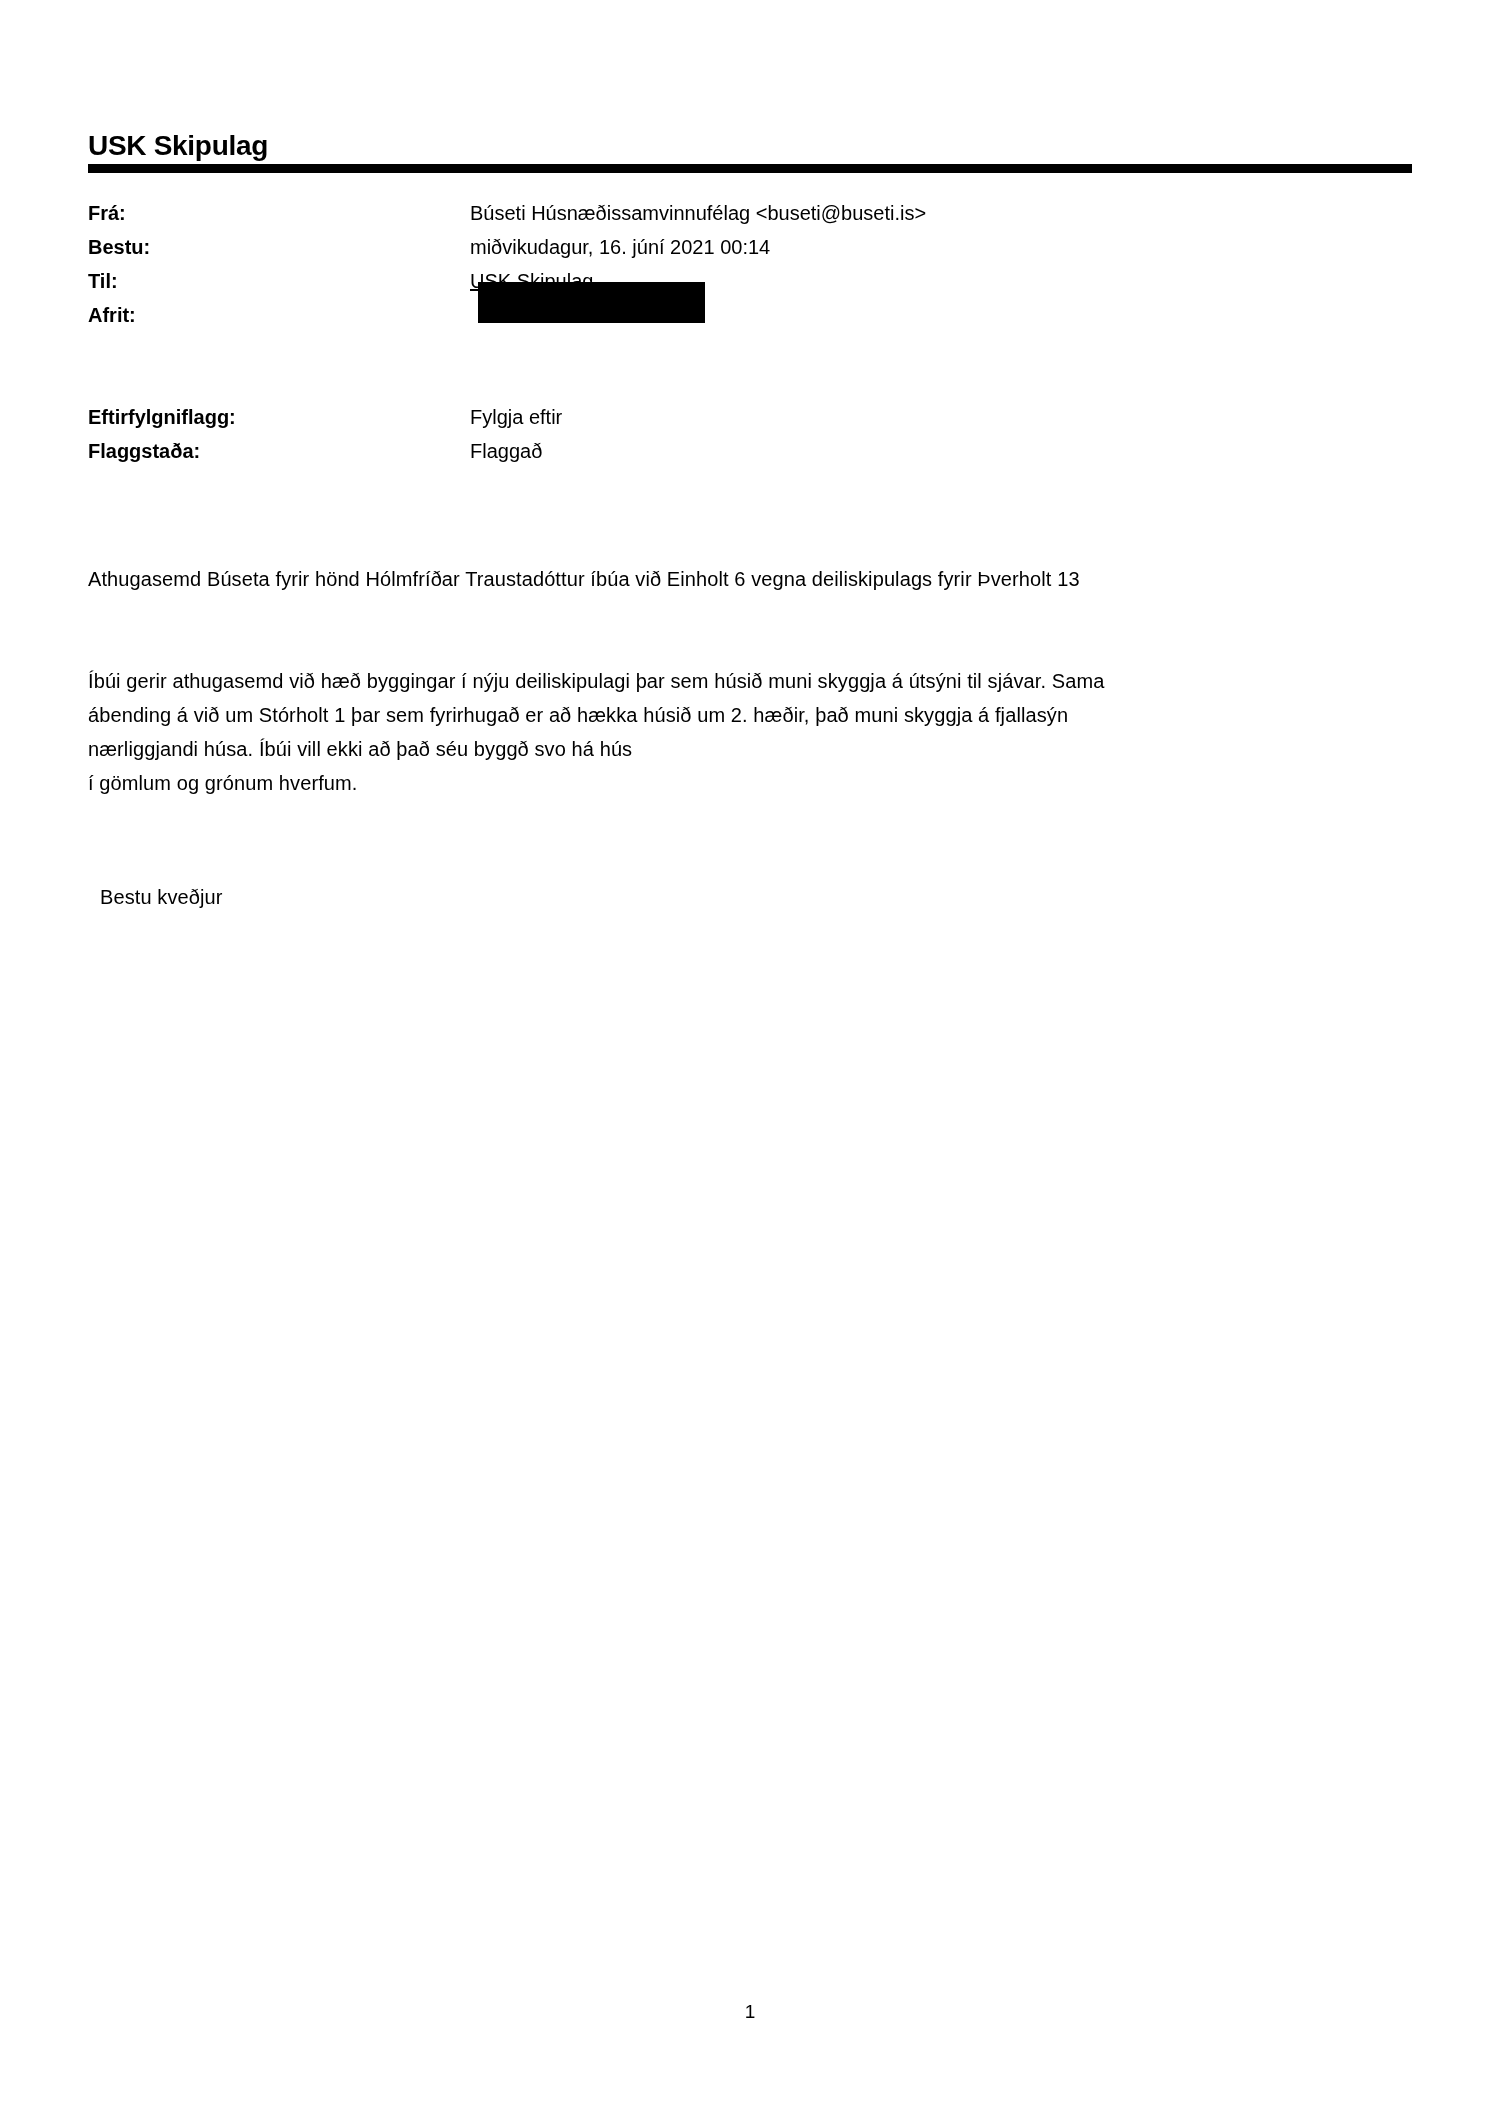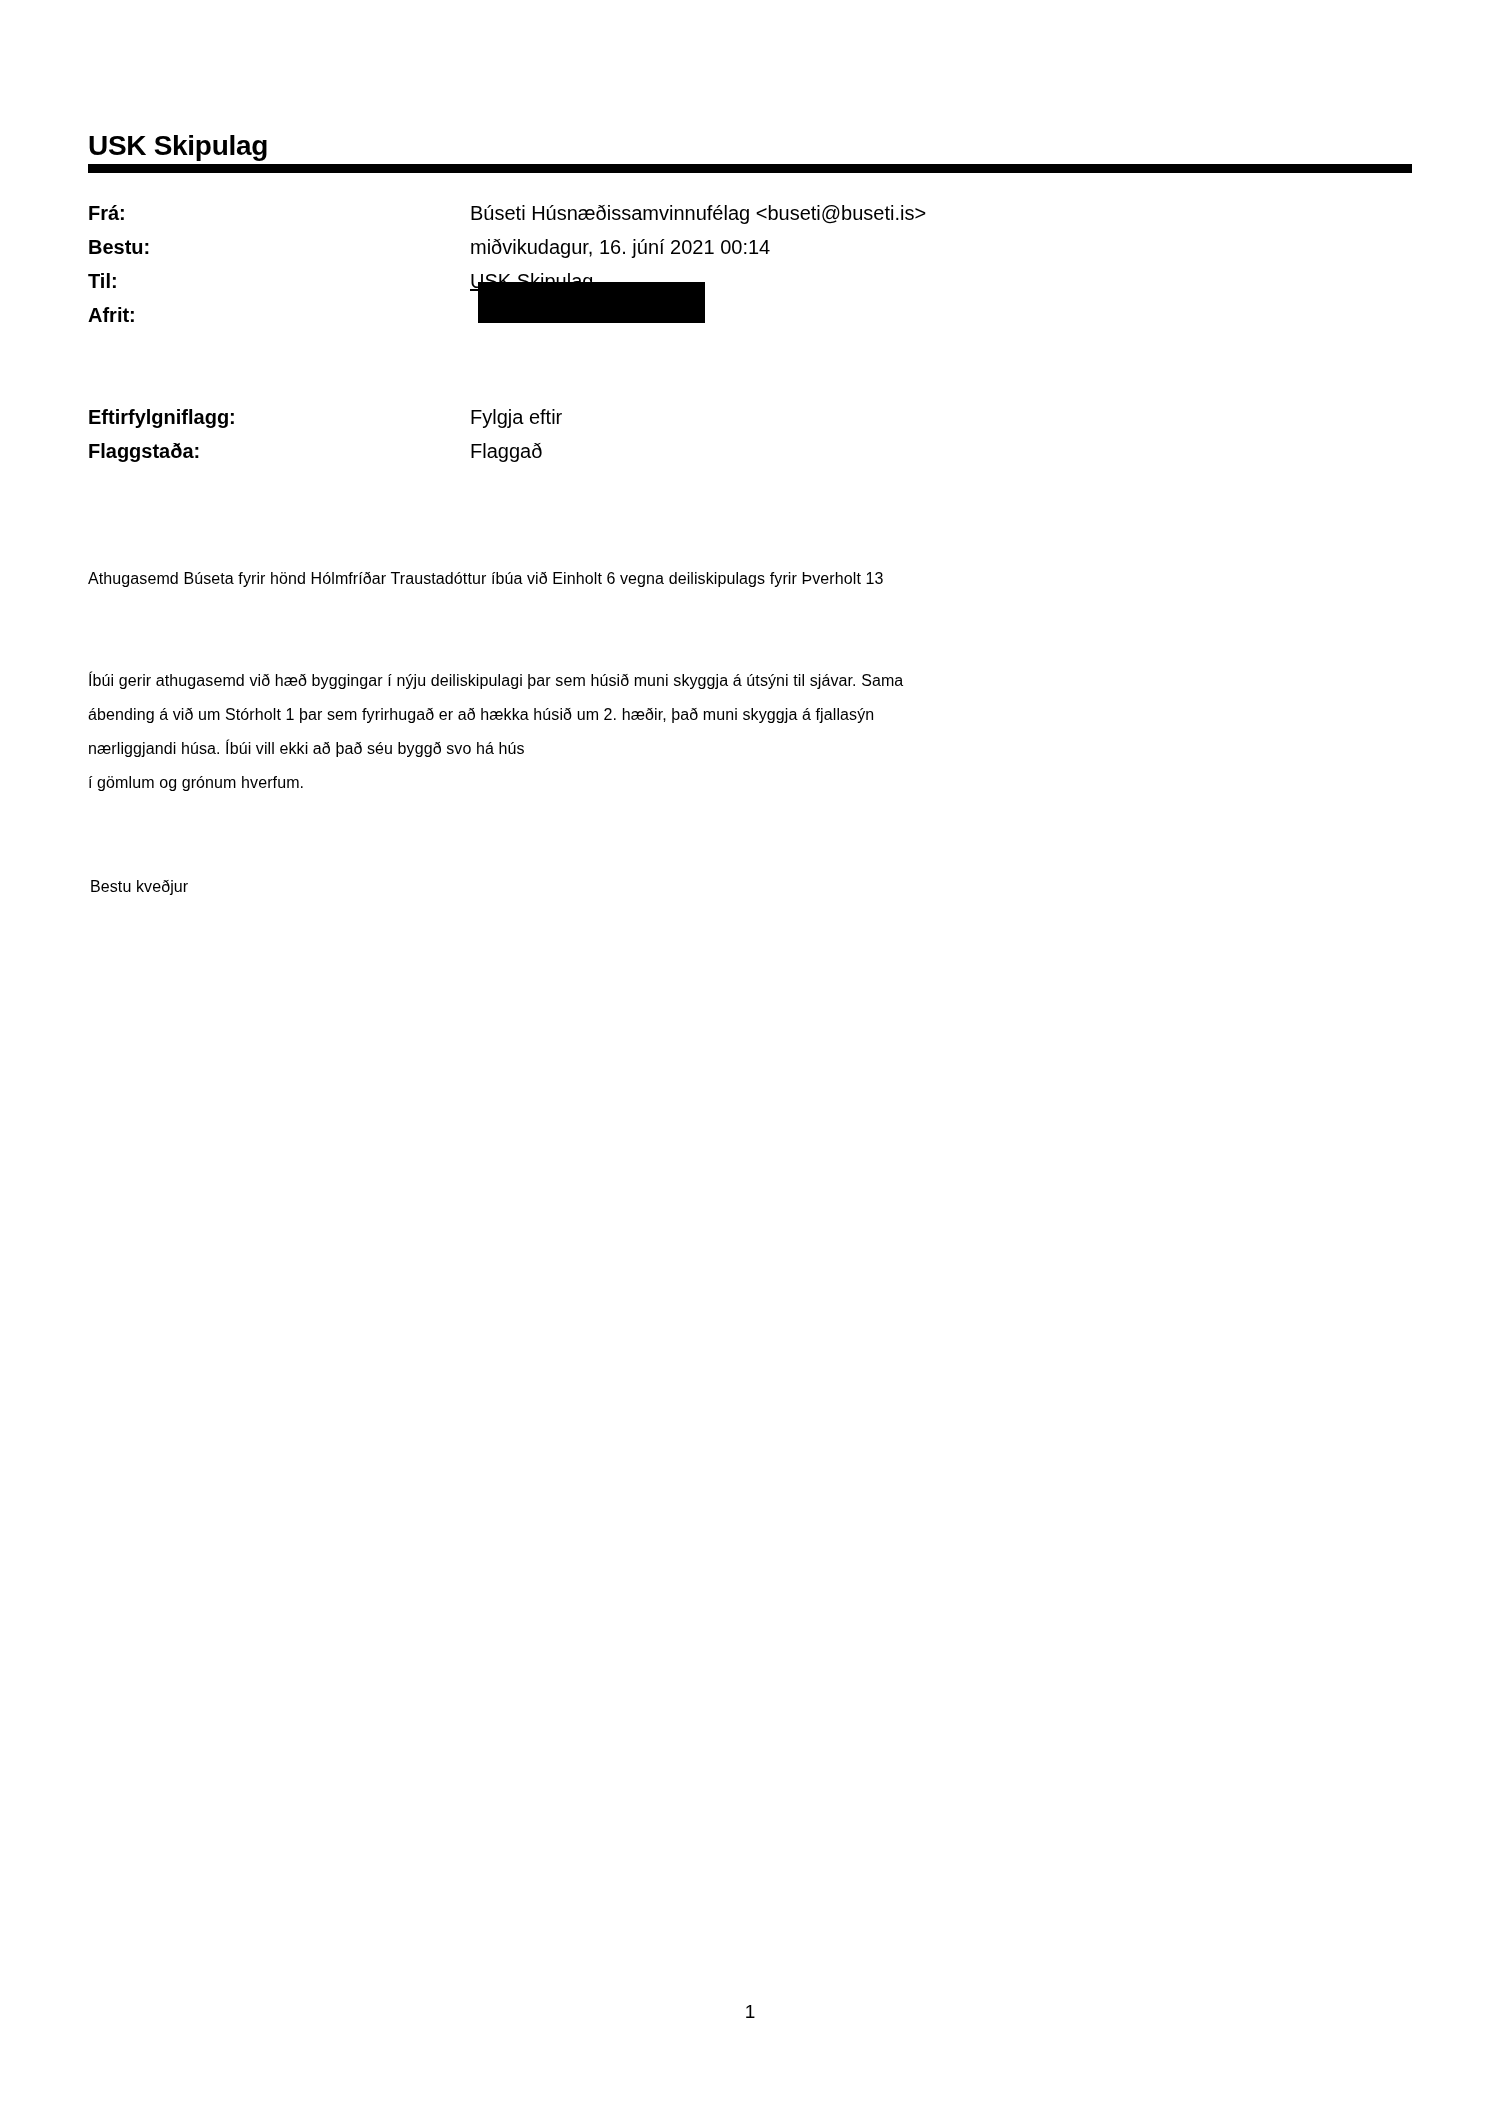--- a/index.html
+++ b/index.html
@@ -67,30 +67,30 @@
     background: #000000;
   }
   .flag-spacer {
     height: 34px;
   }
   .body-block {
     position: absolute;
     top: 528px;
     left: 88px;
     width: 1340px;
-    font-size: 16px;
+    font-size: 20px;
     line-height: 34px;
     letter-spacing: 0.1px;
     white-space: pre-line;
   }
   .body-paragraph {
     margin: 0 0 34px 0;
   }
   .body-closing {
-    margin: 2px;
+    margin: 12px;
   }
   .page-number {
     position: absolute;
     top: 1997px;
     left: 0;
     width: 100%;
     text-align: center;
     font-size: 19px;
     line-height: 30px;
   }

